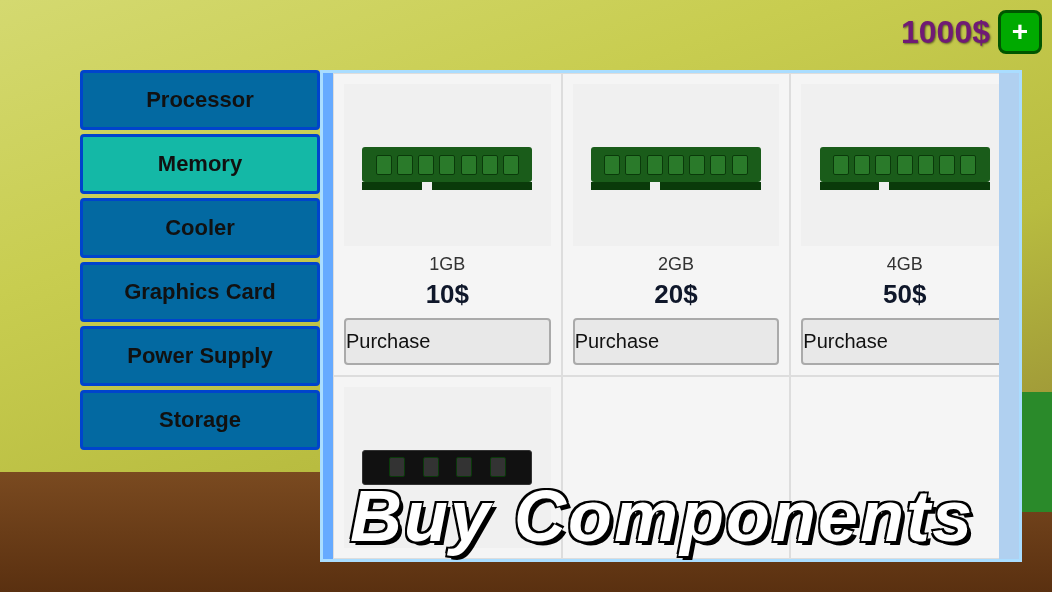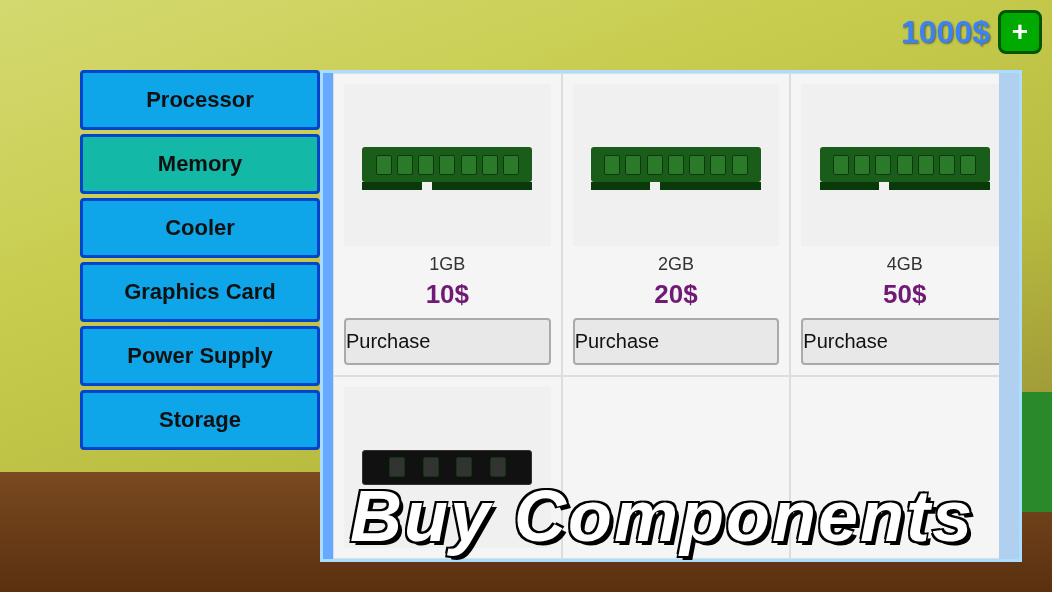--- a/index.html
+++ b/index.html
@@ -43,21 +43,21 @@
       position: absolute;
       top: 10px;
       right: 10px;
       display: flex;
       align-items: center;
       gap: 8px;
       z-index: 10;
     }
 
     .currency-display {
-      color: #3b82f6;
+      color: #701a75;
       font-size: 32px;
       font-weight: bold;
       text-shadow: 1px 1px 2px rgba(0,0,0,0.5);
     }
 
     .add-button {
       background: #00aa00;
       border: 3px solid #005500;
       border-radius: 8px;
       width: 44px;
@@ -77,21 +77,21 @@
       left: 80px;
       top: 70px;
       width: 240px;
       z-index: 10;
       display: flex;
       flex-direction: column;
       gap: 4px;
     }
 
     .sidebar-item {
-      background: #0ea5e9;
+      background: #0369a1;
       border: 3px solid #0044cc;
       border-radius: 4px;
       padding: 14px 10px;
       text-align: center;
       font-size: 22px;
       font-weight: 600;
       color: #111;
       cursor: pointer;
     }
 
@@ -209,21 +209,21 @@
     .product-label {
       font-size: 18px;
       color: #333;
       margin-top: 8px;
       text-align: center;
     }
 
     .product-price {
       font-size: 26px;
       font-weight: bold;
-      color: #701a75;
+      color: #0f172a;
       margin: 4px 0;
     }
 
     .purchase-btn {
       background: #e8e8e8;
       border: 2px solid #aaa;
       border-radius: 4px;
       padding: 10px 0;
       width: 100%;
       text-align: left;

